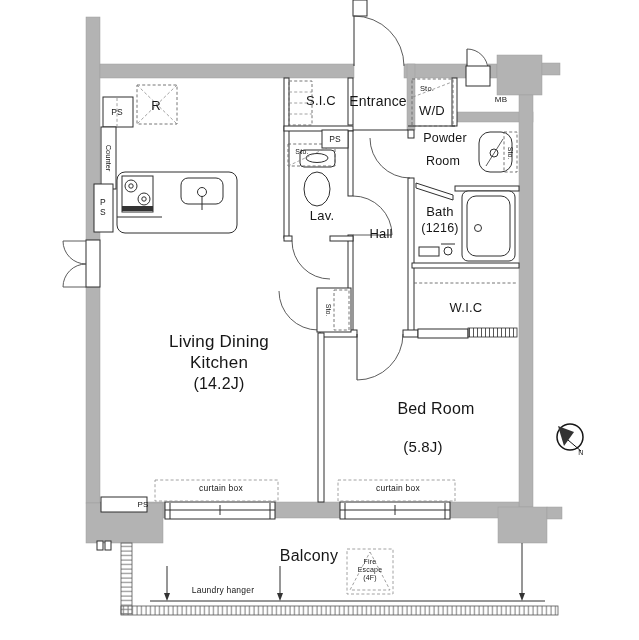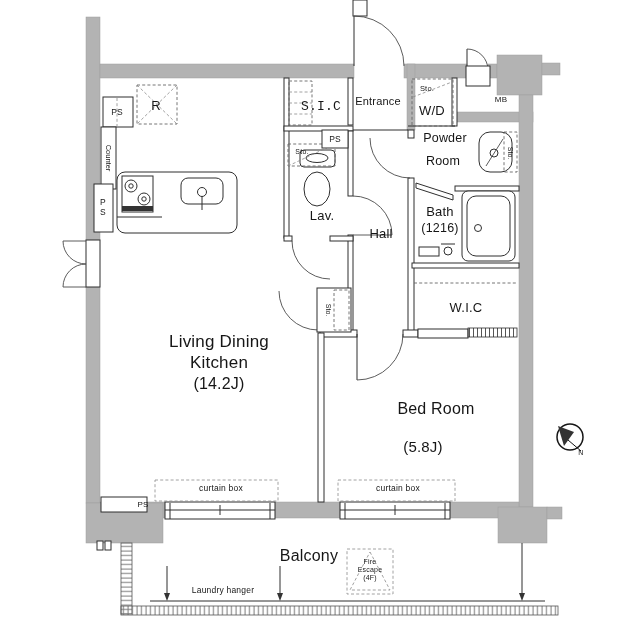--- a/index.html
+++ b/index.html
@@ -12,21 +12,21 @@
   .ln{stroke:#2f2f2f;stroke-width:1;fill:none;}
   .arc{stroke:#4a4a4a;stroke-width:.9;fill:none;}
   .dash{stroke:#666;stroke-width:.9;fill:none;stroke-dasharray:3 2.2;}
   .dashl{stroke:#8a8a8a;stroke-width:.8;fill:none;stroke-dasharray:3 2.2;}
   .dark{fill:#333;}
   .lbl{position:absolute;transform:translate(-50%,-50%);color:var(--text,#161616);
        white-space:nowrap;letter-spacing:.2px;line-height:1.15;text-align:center;}
   .lbl span{display:block;}
   .vert{writing-mode:vertical-rl;letter-spacing:0;}
   .f17{font-size:17px;} .f16{font-size:16px;} .f15{font-size:15px;}
-  .f13{font-size:13px;} .f125{font-size:12.5px;} .f12{font-size:11px;} .f85{font-size:8.5px;} .f8{font-size:8px;margin-left:20px;}
+  .f13{font-size:13px;} .f125{font-size:12.5px;} .f12{font-size:14px;} .f85{font-size:8.5px;} .f8{font-size:8px;margin-left:20px;}
   .f75{font-size:7.5px;} .f7{font-size:7px;}
 </style>
 </head>
 <body>
 
 <div id="plan">
 <svg width="639" height="640" viewBox="0 0 639 640">
   <defs>
     <pattern id="hatchH" width="4.5" height="9" patternUnits="userSpaceOnUse">
       <line x1="2" y1="0" x2="2" y2="9" stroke="#777" stroke-width="1"></line>
@@ -262,21 +262,21 @@
 </svg>
 
   <div class="lbl f17" style="left:219px;top:342px;">Living Dining</div>
   <div class="lbl f17" style="left:219px;top:363px;">Kitchen</div>
   <div class="lbl f16" style="left:219px;top:384px;">(14.2J)</div>
   <div class="lbl f16" style="left:420px;top:409px;margin-left:16px;">Bed Room</div>
   <div class="lbl f15" style="left:423px;top:431px;margin-top:16px;">(5.8J)</div>
   <div class="lbl f16" style="left:309px;top:556px;">Balcony</div>
   <div class="lbl f12" style="left:378px;top:101px;">Entrance</div>
   <div class="lbl f13" style="left:381px;top:234px;">Hall</div>
-  <div class="lbl f13" style="left:321px;top:107px;font-family:Liberation Mono, monospace;">S.I.C</div>
+  <div class="lbl f13" style="left:321px;top:101px;">S.I.C</div>
   <div class="lbl f13" style="left:322px;top:216px;">Lav.</div>
   <div class="lbl f13" style="left:432px;top:111px;">W/D</div>
   <div class="lbl f125" style="left:445px;top:138px;">Powder</div>
   <div class="lbl f125" style="left:443px;top:161px;">Room</div>
   <div class="lbl f13" style="left:440px;top:212px;">Bath</div>
   <div class="lbl f125" style="left:440px;top:228px;">(1216)</div>
   <div class="lbl f13" style="left:466px;top:308px;">W.I.C</div>
 
   <div class="lbl f13" style="left:156px;top:106px;">R</div>
   <div class="lbl f8" style="left:481px;top:100px;">MB</div>

